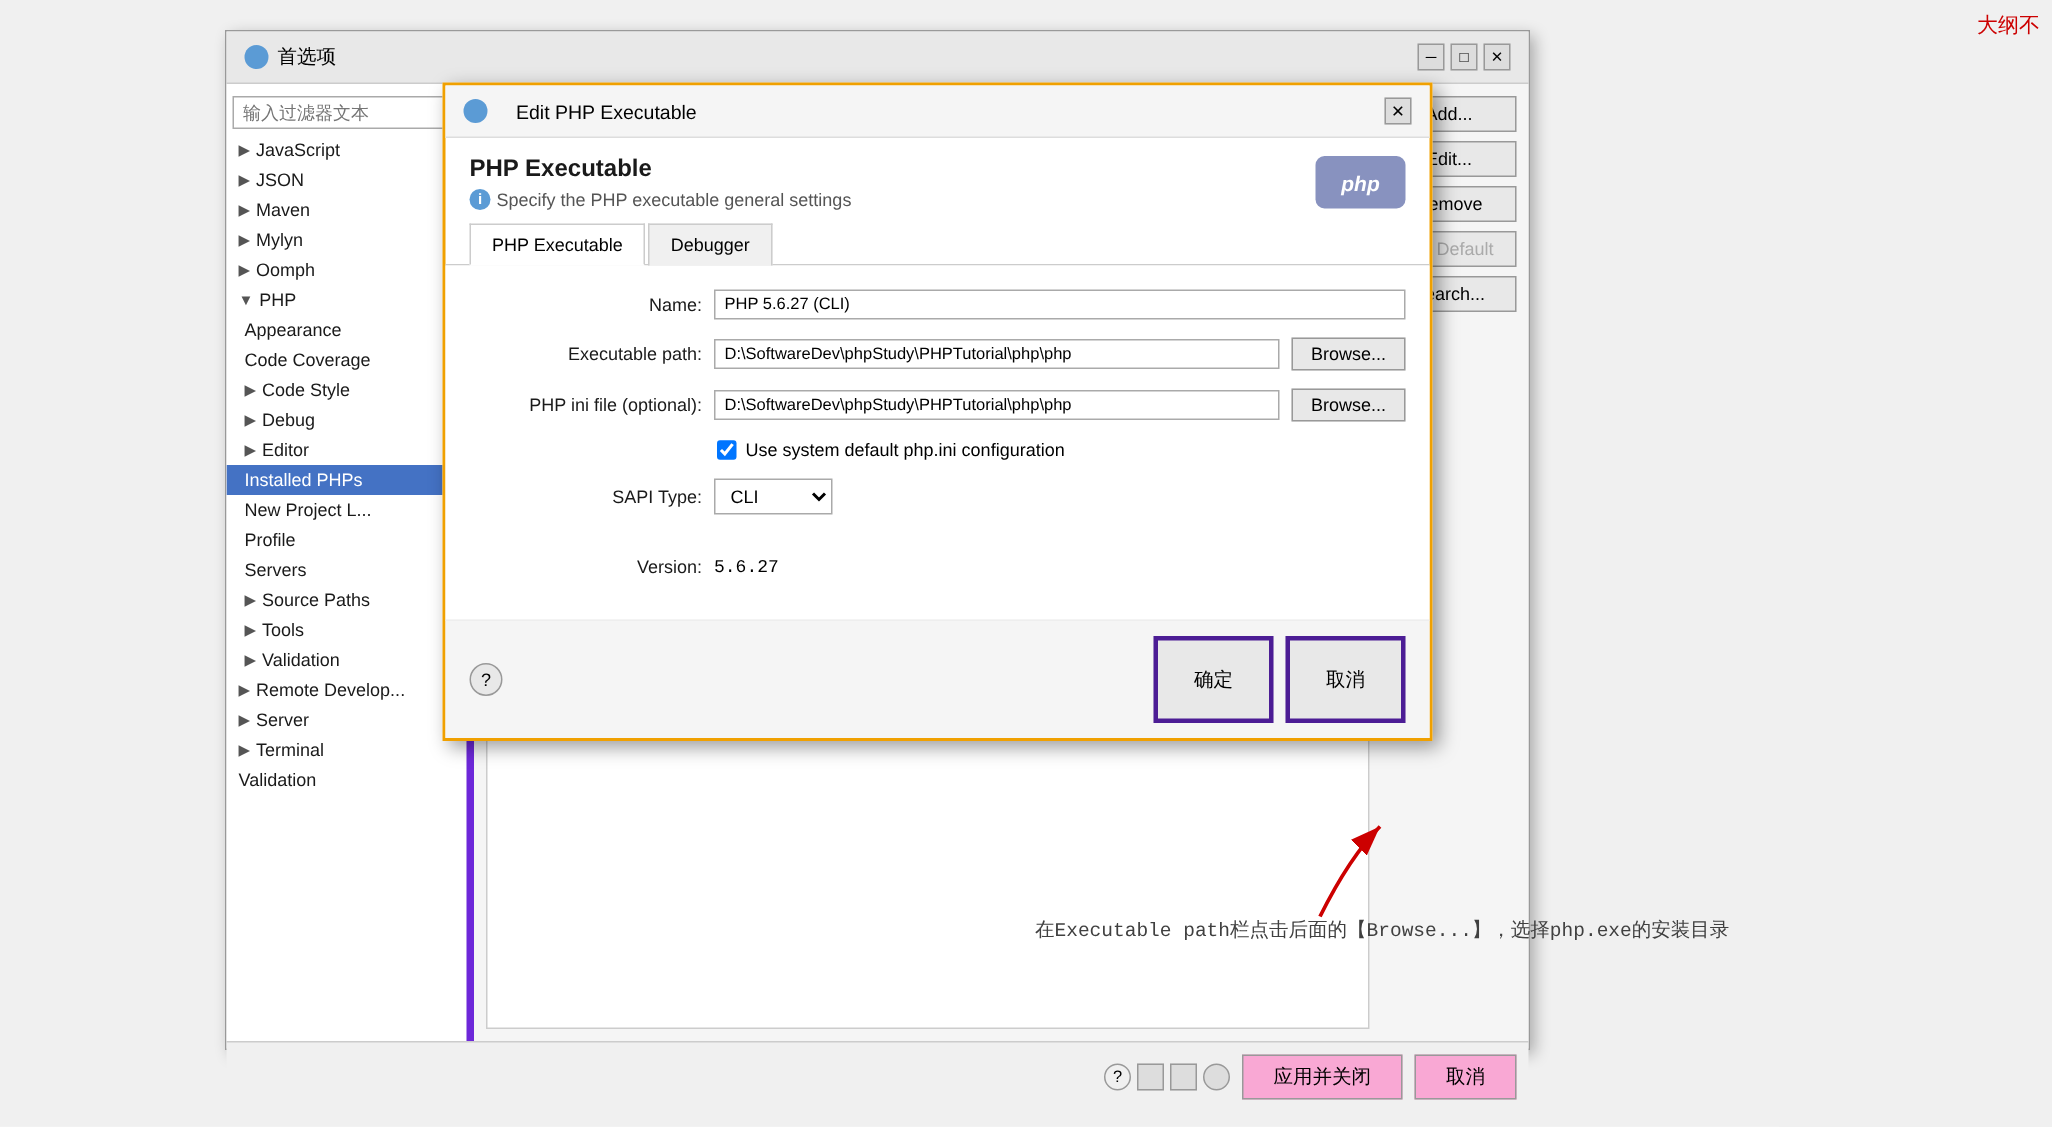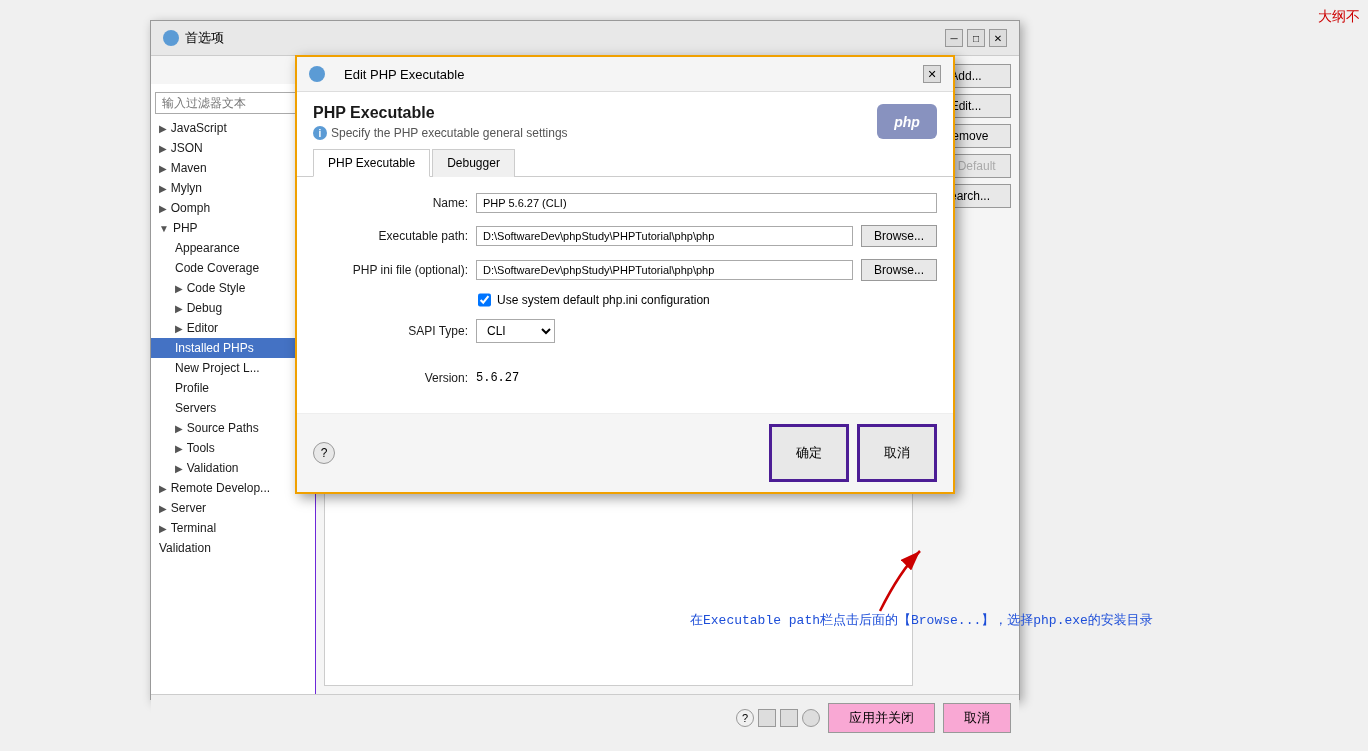--- a/index.html
+++ b/index.html
@@ -67,25 +67,24 @@
 
     .prefs-body {
       display: flex;
       height: calc(100% - 40px);
     }
 
     
     .prefs-sidebar {
       width: 165px;
       background: #fff;
-      border-right: 1px solid #6d28d9;
+      border-right: 5px solid #6d28d9;
       overflow-y: auto;
       padding: 4px 0;
       flex-shrink: 0;
-      margin-top: 28px;
     }
 
     .filter-input {
       width: calc(100% - 8px);
       margin: 4px;
       padding: 3px 6px;
       border: 1px solid #aaa;
       font-size: 12px;
       color: #999;
     }
@@ -98,21 +97,21 @@
       gap: 4px;
       color: #1a1a1a;
       font-size: 12px;
     }
 
     .sidebar-item.parent {
       padding-left: 8px;
     }
 
     .sidebar-item.child {
-      padding-left: 24px;
+      padding-left: 12px;
     }
 
     .sidebar-item.active {
       background: #4472c4;
       color: white;
     }
 
     .sidebar-item .arrow {
       font-size: 10px;
       color: #555;
@@ -416,21 +415,21 @@
 
     
     .annotation {
       position: absolute;
       bottom: 150px;
       left: 590px;
       z-index: 30;
     }
 
     .annotation-text {
-      color: #1d4ed8;
+      color: #404040;
       font-size: 13px;
       font-family: 'Courier New', monospace;
       white-space: nowrap;
       position: absolute;
       top: 10px;
       left: 100px;
     }
 
     .arrow-svg {
       position: absolute;

